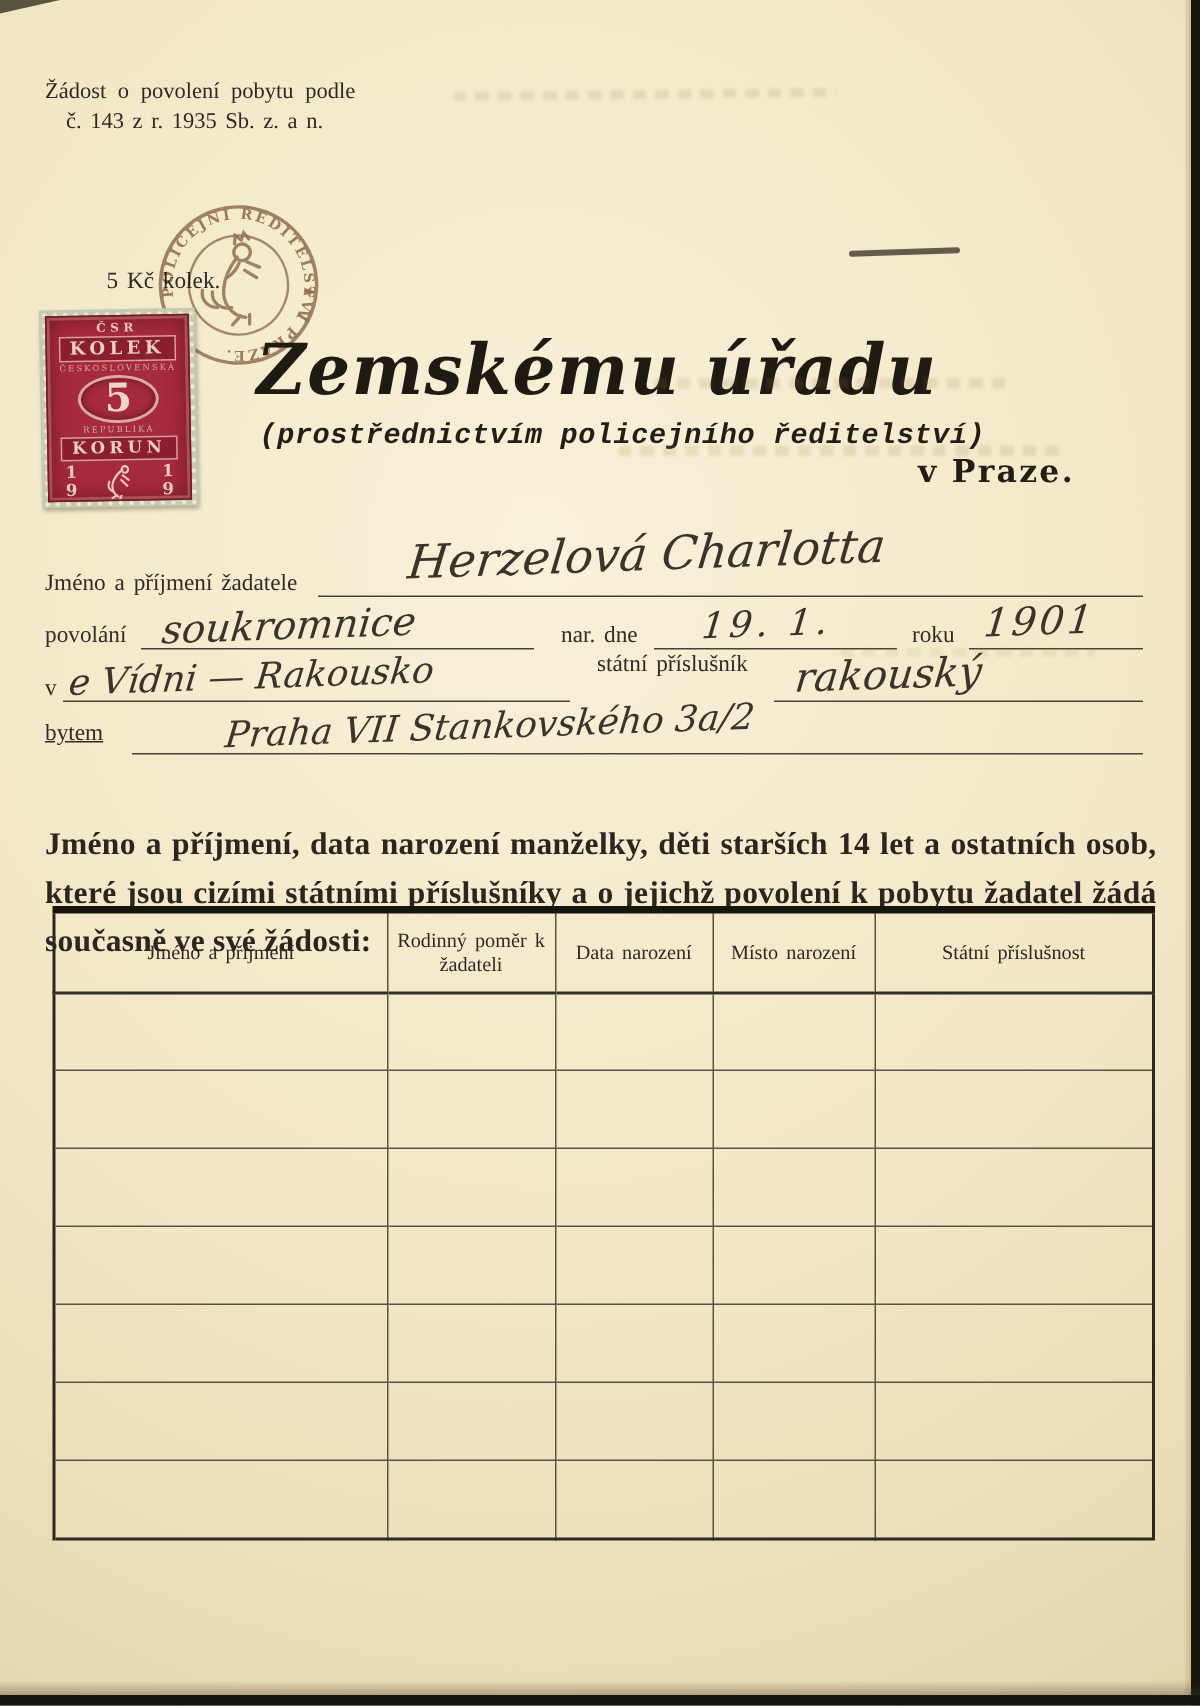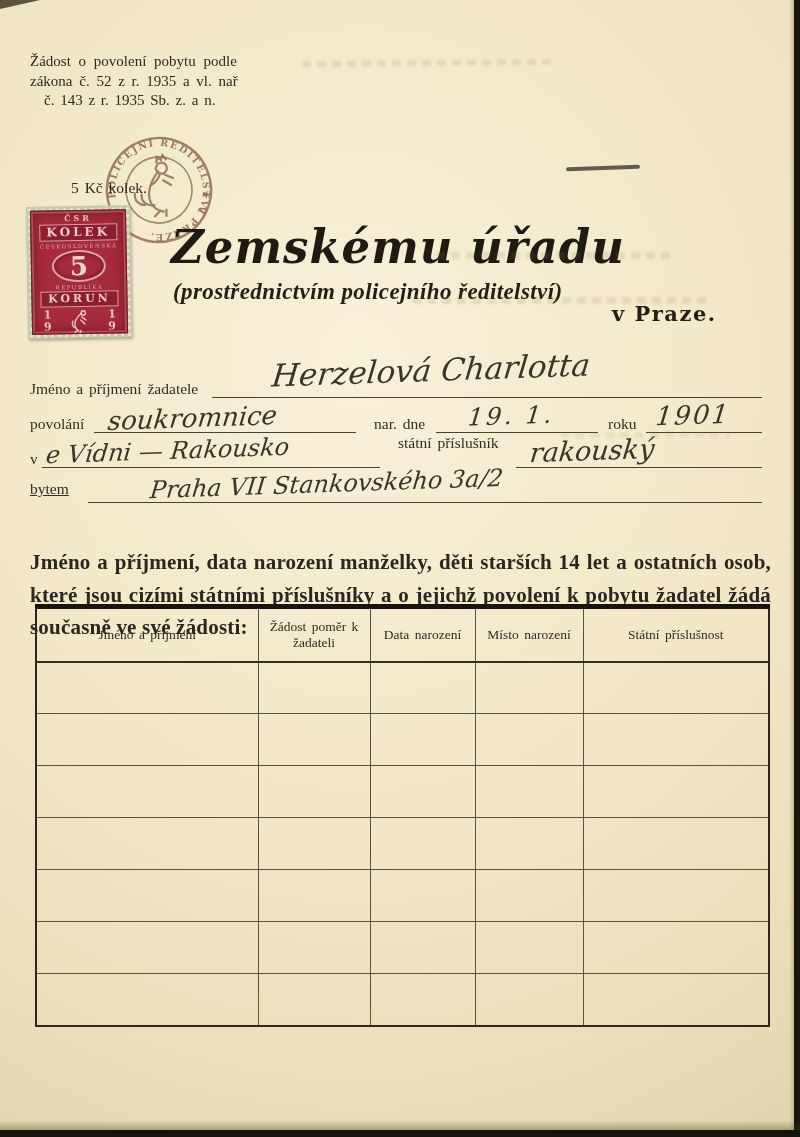--- a/index.html
+++ b/index.html
@@ -66,22 +66,22 @@
   .kolek-bottomrow { width:78%; display:flex; justify-content:space-between; align-items:center;
     margin-top:2px; flex:1; }
   .kolek-year { width:9px; font-size:11px; font-weight:bold; line-height:1.05;
     word-wrap:break-word; color:#ecc9bd; text-align:center; }
 
   
   .doc-title { position:absolute; left:158px; top:220px; width:480px; text-align:center;
     font-family:"DejaVu Serif", serif; font-style:italic; font-weight:bold;
     font-size:45px; letter-spacing:1px; color:#1f1b13; transform:scaleY(1.04); }
   .doc-subtitle { position:absolute; left:173px; top:279px;
-    font-family:Liberation Serif, serif; font-style:italic; font-weight:bold;
-    font-size:23px; color:#241f16; letter-spacing:.4px; }
+    font-family:Liberation Mono, monospace; font-style:italic; font-weight:bold;
+    font-size:19px; color:#241f16; letter-spacing:.4px; }
   .doc-city { position:absolute; left:612px; top:301px;
     font-family:"DejaVu Serif", serif; font-weight:bold; font-size:21px;
     letter-spacing:1.5px; color:#241f16; }
 
   
   .flabel { position:absolute; font-size:15.5px; color:#322d24; word-spacing:2px; }
   .uline { position:absolute; height:1px; background:#474236; }
   .hw { position:absolute; font-family:"DejaVu Serif", serif; font-style:italic;
     color:#3a342a; white-space:nowrap; transform:rotate(-2deg) skewX(-8deg); z-index:3; }
 
@@ -101,21 +101,20 @@
   .family-table th:first-child, .family-table td:first-child { border-left:2px solid #2c2820; }
   .family-table th:last-child, .family-table td:last-child { border-right:2px solid #2c2820; }
 </style>
 </head>
 <body>
 
 <div class="page">
 
   <div class="law-text">
     <div class="l1">Žádost o povolení pobytu podle</div>
-    <div class="l2">zákona č. 52 z r. 1935 a vl. nař</div>
     <div class="l3">č. 143 z r. 1935 Sb. z. a n.</div>
   </div>
 
   <div class="fee-note">5 Kč kolek.</div>
 
   <svg class="round-stamp" viewBox="0 0 150 150" xmlns="http://www.w3.org/2000/svg">
     <circle cx="75" cy="75" r="52" fill="none" stroke="#8a6450" stroke-width="2.4" stroke-opacity=".85"></circle>
     <circle cx="75" cy="75" r="33" fill="none" stroke="#8a6450" stroke-width="1.6" stroke-opacity=".8"></circle>
     <path id="stamp-text-circle" d="M31,75 a44,44 0 1 1 88,0 a44,44 0 1 1 -88,0" fill="none"></path>
     <text font-family="DejaVu Serif, serif" font-size="9.5" letter-spacing="1.6" fill="#8a6450" fill-opacity=".9" font-weight="bold">
@@ -200,21 +199,21 @@
       <colgroup>
         <col style="width:222px">
           <col style="width:112px">
           <col style="width:105px">
         <col style="width:108px">
           <col style="width:186px">
       </colgroup>
       <thead>
         <tr>
           <th>Jméno a příjmení</th>
-          <th>Žádost poměr k žadateli</th>
+          <th>Rodinný poměr k žadateli</th>
           <th>Data narození</th>
           <th>Místo narození</th>
           <th>Státní příslušnost</th>
         </tr>
       </thead>
       <tbody>
           <tr>
             <td></td>
             <td></td>
             <td></td>

